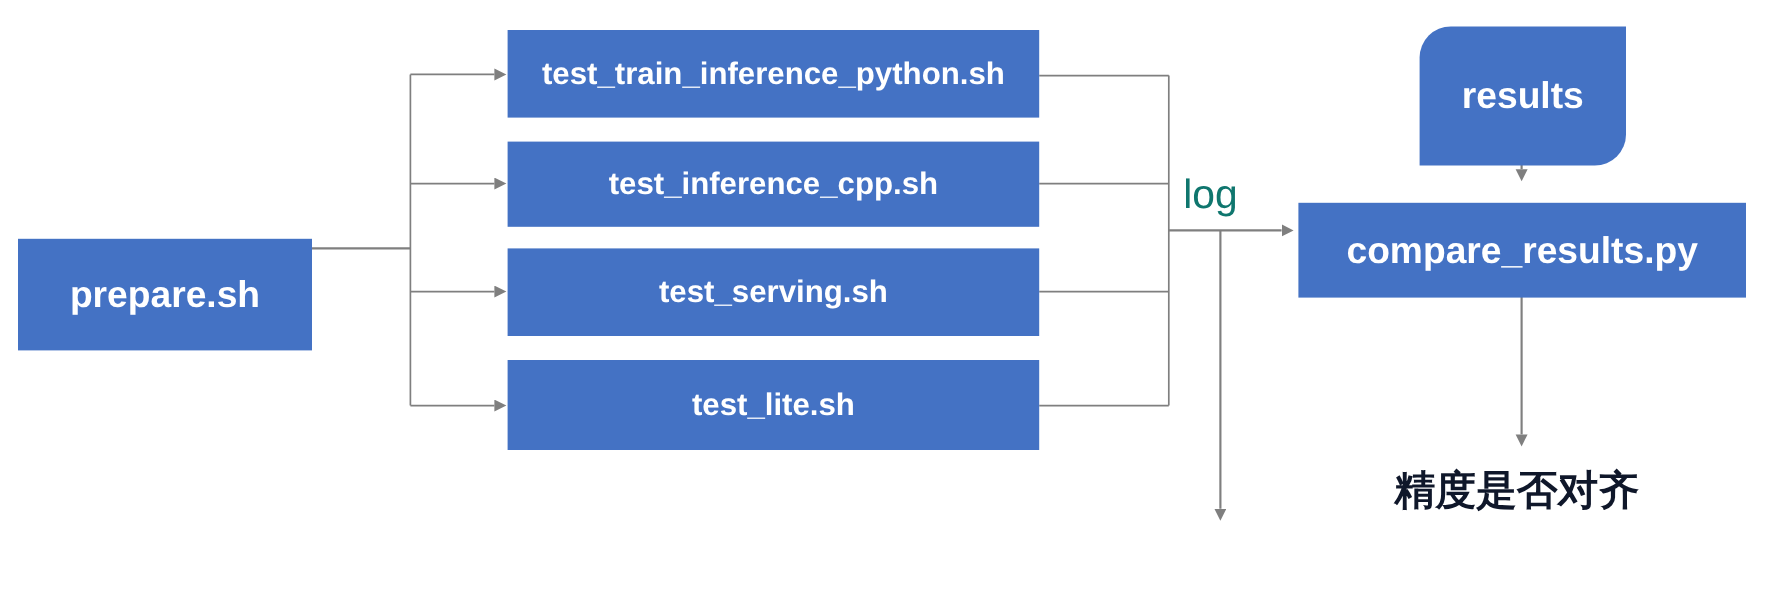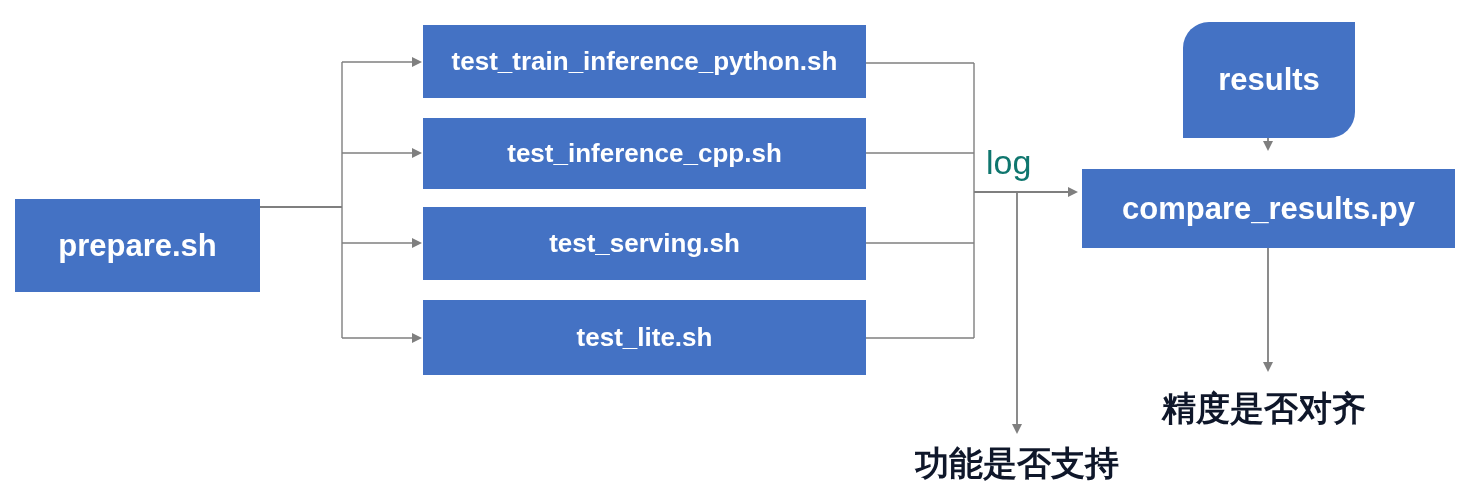--- a/index.html
+++ b/index.html
@@ -121,17 +121,16 @@
   <div class="node node-results">
     <span>results</span>
   </div>
 
   <div class="node node-compare">
     <span>compare_results.py</span>
   </div>
 
   <div class="edge-label">log</div>
 
-  <div class="annotation annotation-function">功能是否支持</div>
 
   <div class="annotation annotation-precision">精度是否对齐</div>
 
 </div>
 
 </body></html>

